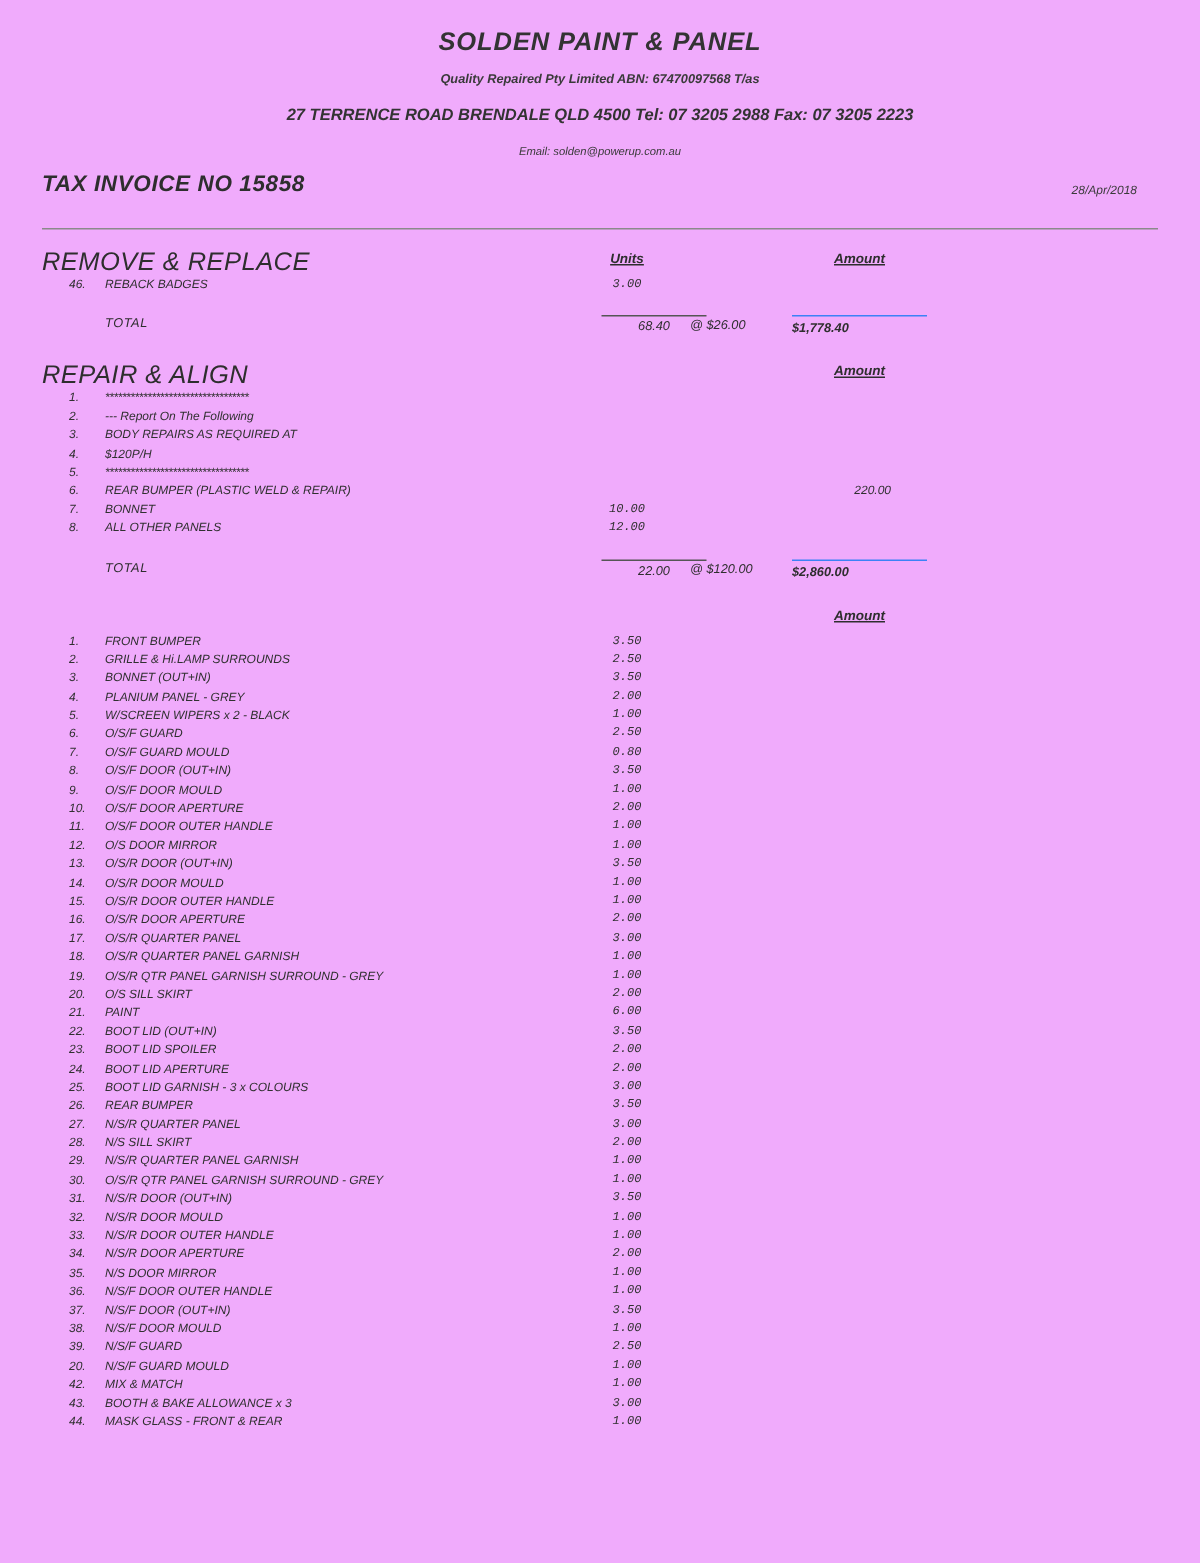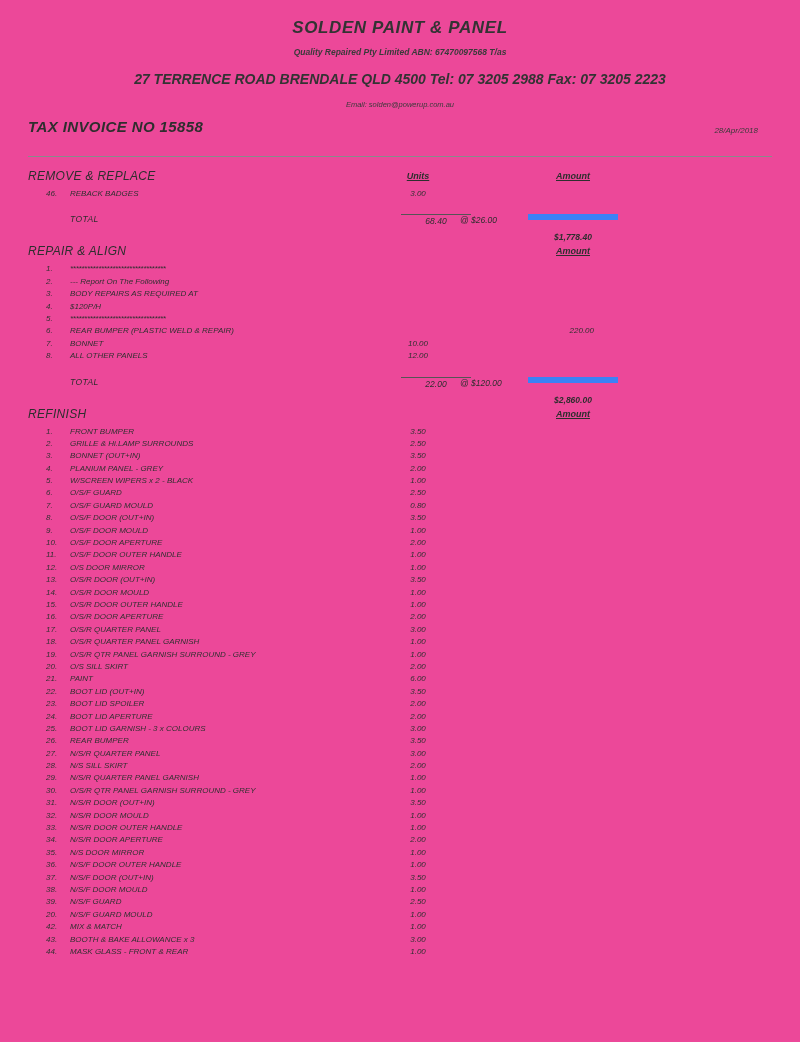--- a/index.html
+++ b/index.html
@@ -11,21 +11,21 @@
     width: 800px;
     height: 1042px;
     font-family: "Liberation Sans", sans-serif;
     color: #2b2b2b;
     overflow: hidden;
   }
   .page {
     position: relative;
     width: 800px;
     height: 1042px;
-    background: #ec4899;
+    background: #f0abfc;
     box-sizing: border-box;
     padding: 10px 28px 0 28px;
   }
 
   
   .hdr { text-align: center; }
   .company {
     font-size: 17px;
     font-style: italic;
     font-weight: bold;
@@ -34,21 +34,21 @@
     margin-top: 8px;
   }
   .subtitle {
     font-size: 8.5px;
     font-style: italic;
     font-weight: bold;
     color: #3a3a3a;
     margin-top: 9px;
   }
   .addressline {
-    font-size: 14px;
+    font-size: 11px;
     font-style: italic;
     font-weight: bold;
     color: #333;
     margin-top: 14px;
   }
   .email {
     font-size: 7.5px;
     font-style: italic;
     color: #3a3a3a;
     margin-top: 13px;
@@ -80,21 +80,21 @@
     margin: 14px 0 0 0;
   }
 
   
   .section { position: relative; margin-top: 12px; }
   .sec-head {
     position: relative;
     height: 17px;
   }
   .sec-title {
-    font-size: 12px;
+    font-size: 17px;
     font-style: italic;
     color: #2e2e2e;
     letter-spacing: 0.3px;
   }
   .col-units, .col-amount {
     position: absolute;
     top: 2px;
     font-size: 9px;
     font-weight: bold;
     font-style: italic;
@@ -121,20 +121,21 @@
   }
   .line .desc {
     position: absolute;
     left: 42px;
   }
   .line .units {
     position: absolute;
     left: 355px;
     width: 70px;
     text-align: center;
+    font-family: Liberation Mono, monospace;
   }
   .line .amount {
     position: absolute;
     left: 476px;
     width: 90px;
     text-align: right;
     font-style: italic;
   }
   .stars { letter-spacing: -0.3px; }
 
@@ -167,24 +168,24 @@
     position: absolute;
     left: 432px;
     top: 5px;
     font-size: 8.5px;
   }
   .total-row .amount {
     position: absolute;
     left: 500px;
     top: 4px;
     width: 90px;
-    text-align: center;
-    font-weight: bold;
-    border-top: 6px solid #3b82f6;
-    padding-top: 12px;
+    text-align: left;
+    font-weight: bold;
+    border-top: 1px solid #3b82f6;
+    padding-top: 2px;
   }
   .rows { margin-top: 3px; }
 </style>
 </head>
 <body>
 
 <div class="page">
 
   <div class="hdr">
     <div class="company">SOLDEN PAINT &amp; PANEL</div>
@@ -264,21 +265,20 @@
         </div>
         <div class="total-row">
           <span class="label">TOTAL</span>
           <span class="units">22.00</span>
           <span class="rate">@  $120.00</span>
           <span class="amount">$2,860.00</span>
         </div>
       </div>
       <div class="section">
         <div class="sec-head">
-          <div class="sec-title">REFINISH</div>
           <div class="col-amount">Amount</div>
         </div>
         <div class="rows">
           <div class="line">
             <span class="num">1.</span>
             <span class="desc">FRONT BUMPER</span>
             <span class="units">3.50</span>
           </div>
           <div class="line">
             <span class="num">2.</span>

